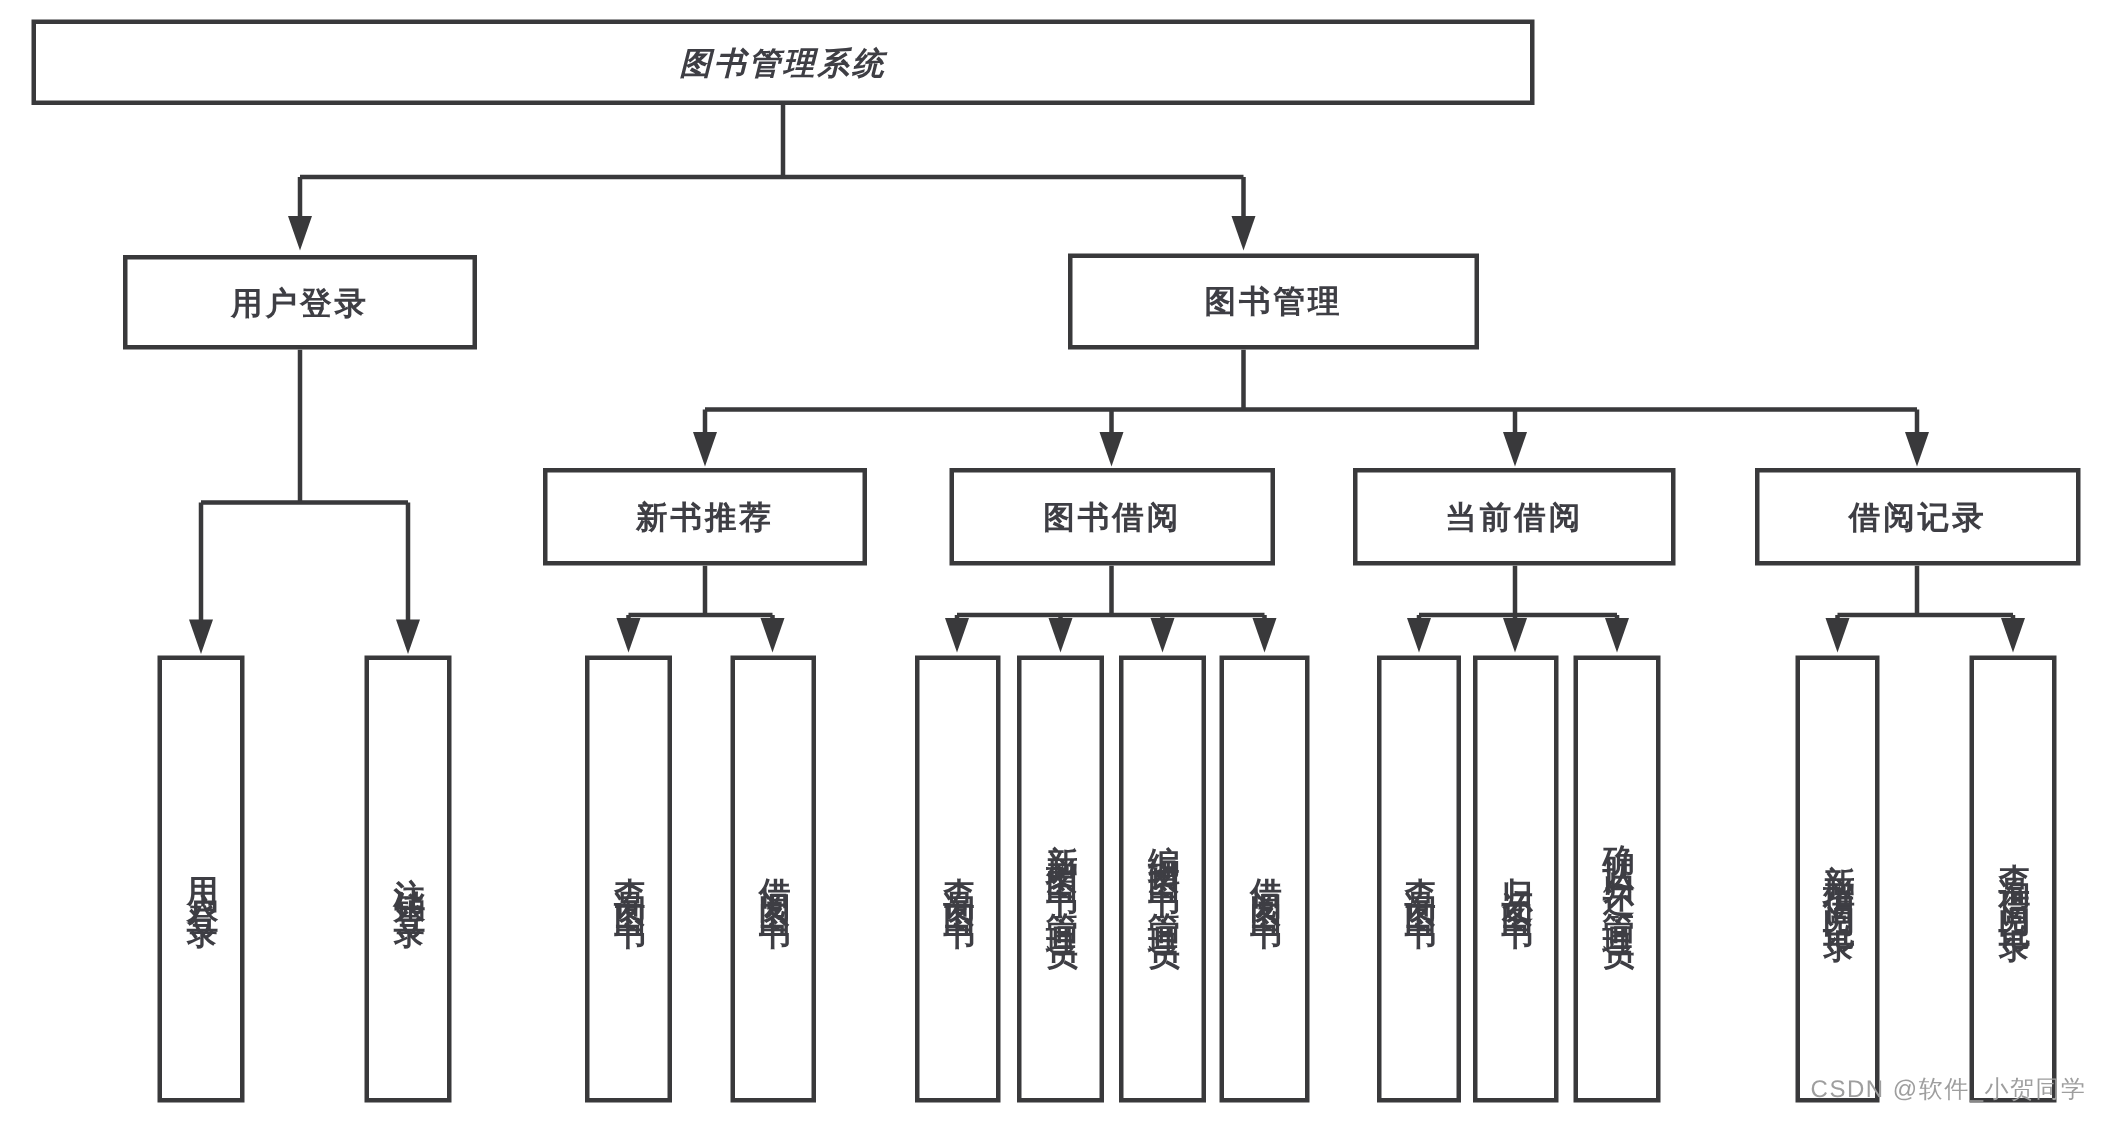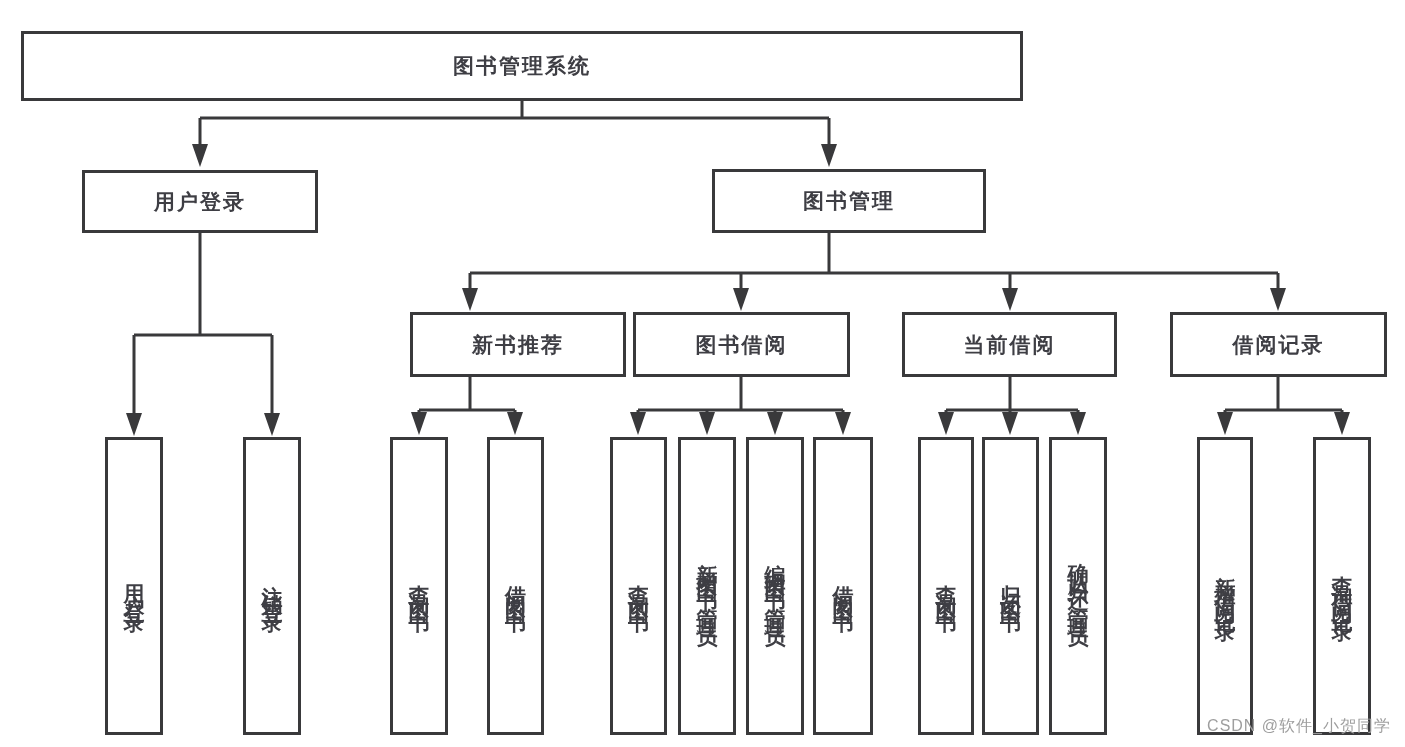--- a/index.html
+++ b/index.html
@@ -98,32 +98,32 @@
       <polygon points="1078,435 1070,412 1086,412"></polygon>
     </g>
 
     <g>
       <path d="M1278 377 V410 M1225 410 H1342 M1225 410 V413 M1342 410 V413"></path>
       <polygon points="1225,435 1217,412 1233,412"></polygon>
       <polygon points="1342,435 1334,412 1350,412"></polygon>
     </g>
   </svg>
 
-  <div class="node h" style="left:21px;top:31px;width:1002px;height:70px;">
+  <div class="node h" style="left:21px;top:13px;width:1002px;height:57px;font-style:italic;">
     <span>图书管理系统</span>
   </div>
 
   <div class="node h" style="left:82px;top:170px;width:236px;height:63px;">
     <span>用户登录</span>
   </div>
   <div class="node h" style="left:712px;top:169px;width:274px;height:64px;">
     <span>图书管理</span>
   </div>
 
-  <div class="node h" style="left:362px;top:312px;width:216px;height:65px;margin-left:48px;">
+  <div class="node h" style="left:362px;top:312px;width:216px;height:65px;">
     <span>新书推荐</span>
   </div>
   <div class="node h" style="left:902px;top:312px;width:215px;height:65px;">
     <span>当前借阅</span>
   </div>
   <div class="node h" style="left:633px;top:312px;width:217px;height:65px;">
     <span>图书借阅</span>
   </div>
   <div class="node h" style="left:1170px;top:312px;width:217px;height:65px;">
     <span>借阅记录</span>

